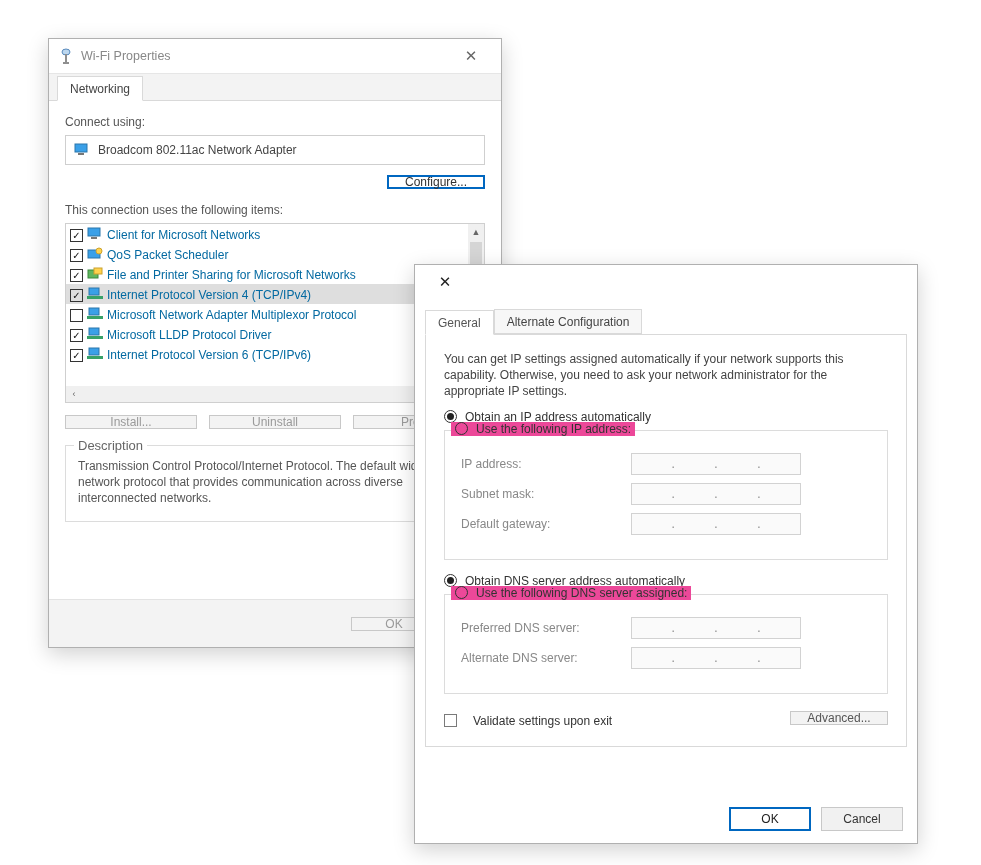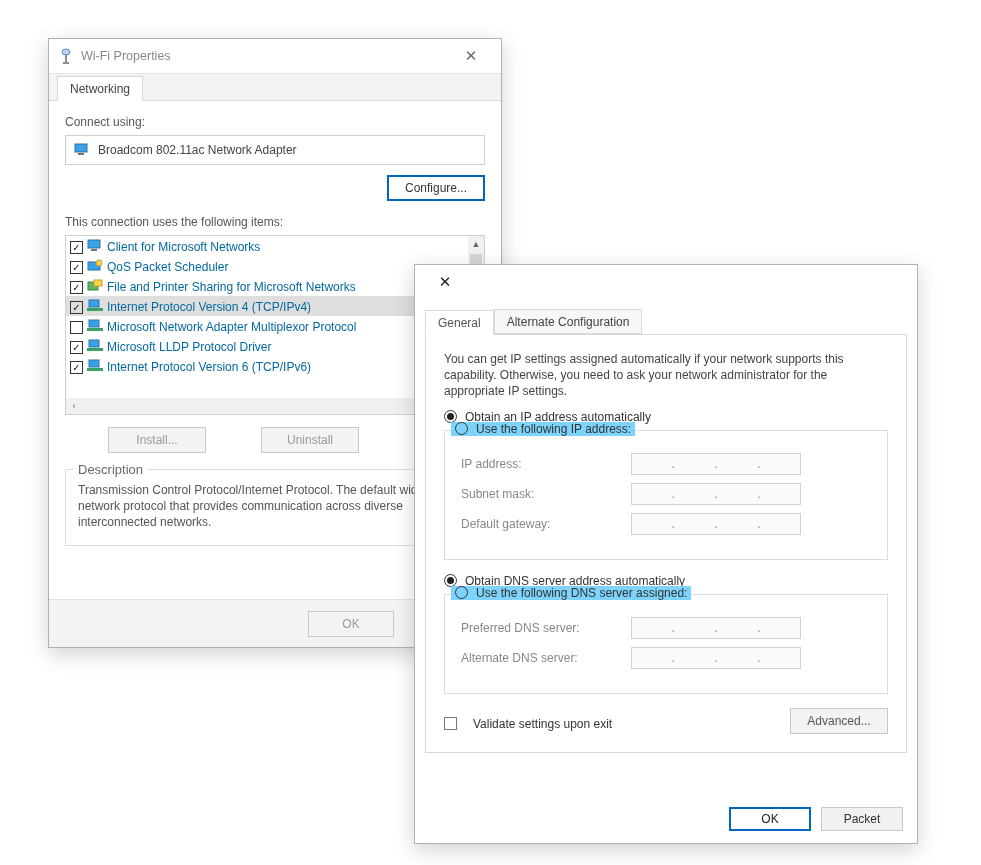--- a/index.html
+++ b/index.html
@@ -54,22 +54,22 @@
   .dlg1 .tabs { background: #f3f3f3; padding-top:8px; border-top:1px solid #e6e6e6; }
   .dlg1 .tab { color:#444; }
   .pane { padding: 14px 16px; }
   .label { color:#555; margin-bottom:6px; }
   .adapter-box {
     border:1px solid #cfcfcf; height:30px; display:flex; align-items:center;
     padding:0 8px; gap:8px; color:#444;
   }
   .btn {
     display:inline-flex; align-items:center; justify-content:center;
-    min-width:98px; height:26px; border:1px solid #c8c8c8; background:#f3f3f3;
-    color:#555; font-size:12px; padding:0 12px;margin-left:43px;
+    min-width:98px; height:14px; border:1px solid #c8c8c8; background:#f3f3f3;
+    color:#555; font-size:12px; padding:0 12px;
   }
   .btn.primary { border:2px solid #0067c0; color:#333; background:#fff; }
   .btn.disabled { color:#9a9a9a; }
   .right { text-align:right; }
   .items-box {
     border:1px solid #cfcfcf; height:180px; overflow:hidden; position:relative;
   }
   .items-inner { position:absolute; inset:0 16px 0 0; overflow:hidden; }
   .scrollbar-v { position:absolute; right:0; top:0; bottom:16px; width:16px; background:#f0f0f0; display:flex; flex-direction:column; align-items:center; }
   .scrollbar-h { position:absolute; left:0; right:16px; bottom:0; height:16px; background:#f0f0f0; display:flex; align-items:center; }
@@ -95,21 +95,21 @@
   .dlg1 .footer { background:#f3f3f3; }
   .okbtn { min-width:82px; height:24px; border:2px solid #0067c0; background:#fff; color:#222;}
   .cnbtn { min-width:82px; height:24px; border:1px solid #c8c8c8; background:#f1f1f1; color:#333;}
   .intro { color:#444; line-height:1.35; margin-bottom:10px;}
   .radio-row { display:flex; align-items:center; gap:8px; margin:6px 0; }
   .radio-outer { width:13px; height:13px; border:1px solid #333; border-radius:50%; display:inline-flex; align-items:center; justify-content:center;}
   .radio-outer.sel::after{content:""; width:7px; height:7px; background:#222; border-radius:50%;}
   .fieldset {
     border:1px solid #dcdcdc; padding:14px 16px 16px; margin:6px 0 14px; position:relative;
   }
-  .fs-legend { position:absolute; top:-9px; left:6px; background:#7dd3fc; padding:0 4px; display:flex; align-items:center; gap:8px; }
+  .fs-legend { position:absolute; top:-9px; left:6px; background:#ec4899; padding:0 4px; display:flex; align-items:center; gap:8px; }
   .fld { display:flex; align-items:center; margin:8px 0; }
   .fld-label { width:170px; color:#888; }
   .ipbox { flex:0 0 170px; height:22px; border:1px solid #d2d2d2; background:#fafafa; display:flex; align-items:center; justify-content:space-evenly; color:#aaa;}
   .dot{color:#888;}
   .val-row{ display:flex; align-items:center; gap:16px; margin-top:6px;}
   .chk2{ width:13px;height:13px;border:1px solid #7a7a7a; }
   .adv-row{ display:flex; justify-content:space-between; align-items:center; margin-top:6px;}
 </style>
 </head>
 <body>
@@ -350,16 +350,16 @@
           </span>
       </div>
     </div>
   </div>
 
   <div class="footer" style="background:#fff; border-top:none;">
     <span class="okbtn" style="display:inline-flex;align-items:center;justify-content:center;">
         <span>OK</span>
       </span>
     <span class="cnbtn" style="display:inline-flex;align-items:center;justify-content:center;">
-        <span>Packet</span>
+        <span>Cancel</span>
       </span>
   </div>
 </div>
 
 </body></html>

